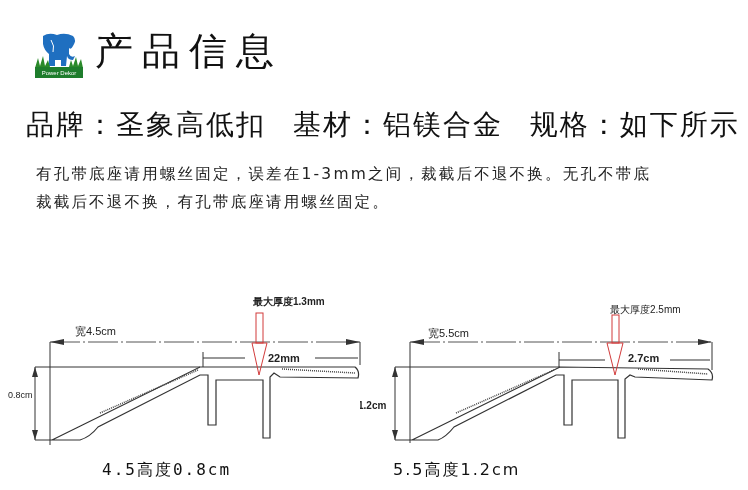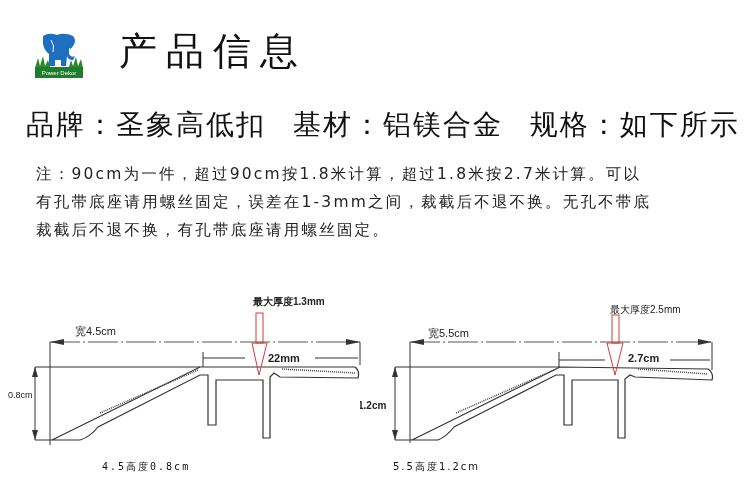--- a/index.html
+++ b/index.html
@@ -1,25 +1,25 @@
 <!DOCTYPE html>
 <html><head>
 <meta charset="utf-8">
 <style>
   html,body{margin:0;padding:0;background:#ffffff;}
   body{width:748px;height:490px;position:relative;overflow:hidden;font-family:"DejaVu Sans","Liberation Sans",sans-serif;color:#111;}
   .logo{position:absolute;left:35px;top:32px;width:48px;height:46px;}
-  .title{position:absolute;left:95px;top:27px;font-size:38px;letter-spacing:9px;font-weight:300;color:#111;line-height:48px;margin-left:24px;}
+  .title{position:absolute;left:95px;top:27px;font-size:38px;letter-spacing:9px;font-weight:300;color:#111;line-height:48px;}
   .specs{position:absolute;left:26px;top:110px;font-size:28px;letter-spacing:2px;line-height:30px;white-space:nowrap;}
   .specs span{margin-right:16px;}
   .note{position:absolute;left:36px;top:160px;width:690px;font-size:15.5px;letter-spacing:2.2px;line-height:28px;color:#222;}
   .diagram{position:absolute;top:285px;}
   .d1{left:0;width:380px;height:170px;}
   .d2{left:360px;width:388px;height:170px;}
-  .caption{position:absolute;top:460px;font-size:10px;letter-spacing:2px;color:#111;}
+  .caption{position:absolute;top:460px;font-size:16px;letter-spacing:2px;color:#111;}
   .cap1{left:102px;font-family:"DejaVu Sans Mono","Liberation Mono",monospace;}
   .cap2{left:393px;font-weight:normal;}
   svg text{font-family:"Liberation Sans",sans-serif;}
 </style>
 </head>
 <body>
 
 <div class="logo">
   <svg width="48" height="46" viewBox="0 0 48 46">
 
@@ -34,21 +34,20 @@
 
 <div class="title">产品信息</div>
 
 <div class="specs">
   <span>品牌：圣象高低扣</span>
   <span>基材：铝镁合金</span>
   <span>规格：如下所示</span>
 </div>
 
 <div class="note">
-  <div>注：90cm为一件，超过90cm按1.8米计算，超过1.8米按2.7米计算。可以</div>
   <div>有孔带底座请用螺丝固定，误差在1-3mm之间，裁截后不退不换。无孔不带底</div>
   <div>裁截后不退不换，有孔带底座请用螺丝固定。</div>
 </div>
 
 <div class="diagram d1">
   <svg width="380" height="170" viewBox="0 0 380 170">
 
     <line x1="50" y1="57" x2="360" y2="57" stroke="#555" stroke-width="1" stroke-dasharray="30,3,2,3"></line>
     <polygon points="50,57 64,54 64,60" fill="#333"></polygon>
     <polygon points="360,57 346,54 346,60" fill="#333"></polygon>

